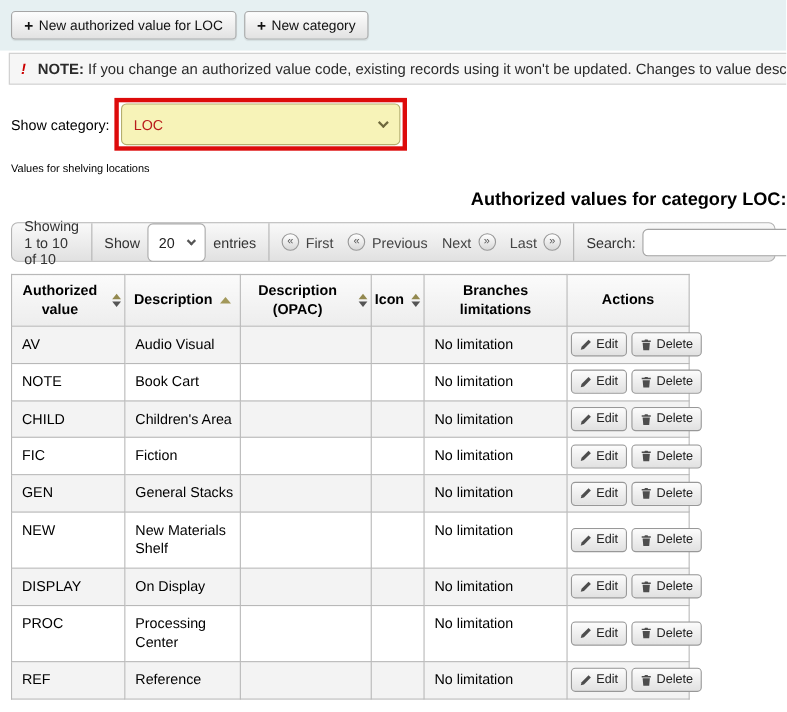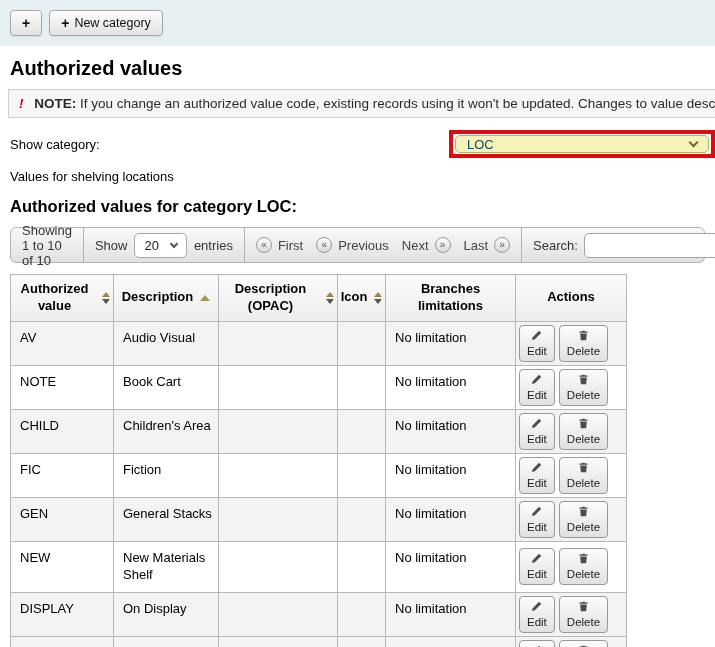--- a/index.html
+++ b/index.html
@@ -17,38 +17,38 @@
 
   h1 { font-size: 20px; font-weight: 700; margin: 11px 0 9px 10px; }
 
   
   .note { margin: 2px 0 12px 8px; width: 740px; border: 1px solid #cfcfcf; background: #f6f6f6;
     padding: 6px 10px; font-size: 13.5px; color: #2b2b2b; white-space: nowrap; overflow: hidden; }
   .excl { color: #cc0000; font-weight: 800; font-style: italic; margin-right: 7px; }
   .note b { font-weight: 700; }
 
   
-  .category-row { display: flex; align-items: center; margin: 4px 0 2px 10px; font-size: 13px; justify-content: space-between; }
+  .category-row { display: flex; align-items: center; margin: 4px 0 2px 10px; font-size: 13px; }
   .red-highlight { border: 4px solid #dd0b0b; display: inline-flex; padding: 1px 2px; margin-left: 4px; }
-  .cat-select { width: 254px; height: 18px; background: #f7f3b8; border: 1px solid #b5ae6e;
+  .cat-select { width: 254px; height: 38px; background: #f7f3b8; border: 1px solid #b5ae6e;
     border-radius: 5px; display: flex; align-items: center; justify-content: space-between;
-    padding: 0 11px; font-size: 13px; color: #0c4a6e; cursor: pointer; }
+    padding: 0 11px; font-size: 13px; color: #b91c1c; cursor: pointer; }
   .chev { width: 7px; height: 7px; border-right: 2px solid #6e683c; border-bottom: 2px solid #6e683c;
     transform: rotate(45deg); margin-top: -4px; }
 
-  .cat-desc { margin: 11px 0 0 10px; font-size: 13px; }
-  h2 { font-size: 16.5px; font-weight: 700; margin: 13px 0 11px 10px; }
+  .cat-desc { margin: 11px 0 0 10px; font-size: 10px; }
+  h2 { font-size: 16.5px; font-weight: 700; margin: 13px 0 11px 10px; text-align: right; }
 
   
   .controls-bar { margin-left: 10px; width: 695px; height: 36px; border: 1px solid #b3b3b3;
     border-radius: 6px; background: linear-gradient(#f9f9f9, #e1e1e1); display: flex;
     align-items: stretch; font-size: 13px; color: #333; }
   .seg { display: flex; align-items: center; padding: 0 11px; border-right: 1px solid #b3b3b3; }
   .seg:last-child { border-right: none; flex: 1; }
-  .length-select { background: #fff; border: 1px solid #a9a9a9; border-radius: 5px; height: 25px;
+  .length-select { background: #fff; border: 1px solid #a9a9a9; border-radius: 5px; height: 35px;
     padding: 0 9px; display: inline-flex; align-items: center; gap: 12px; margin: 0 7px;
     font-size: 13px; cursor: pointer; color: #222; }
   .length-select .chev { border-color: #555; width: 6px; height: 6px; margin-top: -3px; }
   .search-input { width: 200px; height: 25px; border: 1px solid #a3a3a3; border-radius: 5px;
     padding: 0 8px; font-size: 13px; margin-left: 6px; background: #fff;
     font-family: "Liberation Sans", sans-serif; }
 
   
   .pager { display: flex; align-items: center; gap: 13px; }
   .pbtn { display: inline-flex; align-items: center; gap: 6px; color: #444; cursor: pointer; }
@@ -63,46 +63,46 @@
   th, td { border: 1px solid #b8b8b8; font-size: 13px; }
   th { background: linear-gradient(#fbfbfb, #ededed); font-weight: 700; padding: 6px 3px; }
   .th-inner { display: flex; align-items: center; justify-content: center; gap: 3px; }
   .th-label { text-align: center; line-height: 1.3; }
   td { padding: 8px 4px 8px 9px; vertical-align: top; line-height: 1.3; margin-left: 12px; }
   tr.odd td { background: #f3f3f3; }
   td.actions { vertical-align: middle; padding: 3px 3px; white-space: nowrap; }
   .row-btn { display: inline-flex; align-items: center; gap: 4px; font-size: 11.5px;
     padding: 4px 7px; border: 1px solid #989898; border-radius: 4px; color: #222;
     background: linear-gradient(#fcfcfc, #e1e1e1); margin-right: 4px; cursor: pointer;
-    font-family: "Liberation Sans", sans-serif; flex-direction: column; }
+    font-family: "Liberation Sans", sans-serif; }
 
   .sort-icons { display: inline-flex; flex-direction: column; align-items: center; margin-left: 4px; }
   .tri-up { width: 0; height: 0; border-left: 4px solid transparent; border-right: 4px solid transparent;
     border-bottom: 5px solid #93894f; }
   .tri-down { width: 0; height: 0; border-left: 4px solid transparent; border-right: 4px solid transparent;
     border-top: 5px solid #555; margin-top: 2px; }
   .tri-up.big { border-left-width: 5px; border-right-width: 5px; border-bottom-width: 6px;
     border-bottom-color: #a2985a; }
 </style>
 </head>
 <body>
 
 <div class="page">
 
   <div class="toolbar">
     <button class="tb-btn">
       <span class="plus">+</span>
+      <span>New authorized value for LOC</span>
     </button>
     <button class="tb-btn">
       <span class="plus">+</span>
       <span>New category</span>
     </button>
   </div>
 
-  <h1>Authorized values</h1>
 
   <div class="note">
     <span class="excl">!</span>
     <b>NOTE:</b>
     <span>If you change an authorized value code, existing records using it won't be updated. Changes to value descriptions will show immediately.</span>
   </div>
 
   <div class="category-row">
     <span>Show category:</span>
     <span class="red-highlight">
@@ -331,20 +331,38 @@
                 <path fill="#4d4d4d" d="M11.7 1.2l3.1 3.1L5.6 13.5l-4.2 1.1 1.1-4.2z"></path>
               </svg>
               <span>Edit</span>
             </button><button class="row-btn">
               <svg width="11" height="11" viewBox="0 0 16 16">
                 <path fill="#4d4d4d" d="M6.2 1h3.6l.6 1.2H14v1.9H2V2.2h3.6zM3.2 5.2h9.6L11.9 15H4.1z"></path>
               </svg>
               <span>Delete</span>
             </button></td>
         </tr>
+        <tr>
+          <td>PROC</td>
+          <td>Processing Center</td>
+          <td></td>
+          <td></td>
+          <td>No limitation</td>
+          <td class="actions"><button class="row-btn">
+              <svg width="11" height="11" viewBox="0 0 16 16">
+                <path fill="#4d4d4d" d="M11.7 1.2l3.1 3.1L5.6 13.5l-4.2 1.1 1.1-4.2z"></path>
+              </svg>
+              <span>Edit</span>
+            </button><button class="row-btn">
+              <svg width="11" height="11" viewBox="0 0 16 16">
+                <path fill="#4d4d4d" d="M6.2 1h3.6l.6 1.2H14v1.9H2V2.2h3.6zM3.2 5.2h9.6L11.9 15H4.1z"></path>
+              </svg>
+              <span>Delete</span>
+            </button></td>
+        </tr>
         <tr class="odd">
           <td>REF</td>
           <td>Reference</td>
           <td></td>
           <td></td>
           <td>No limitation</td>
           <td class="actions"><button class="row-btn">
               <svg width="11" height="11" viewBox="0 0 16 16">
                 <path fill="#4d4d4d" d="M11.7 1.2l3.1 3.1L5.6 13.5l-4.2 1.1 1.1-4.2z"></path>
               </svg>

